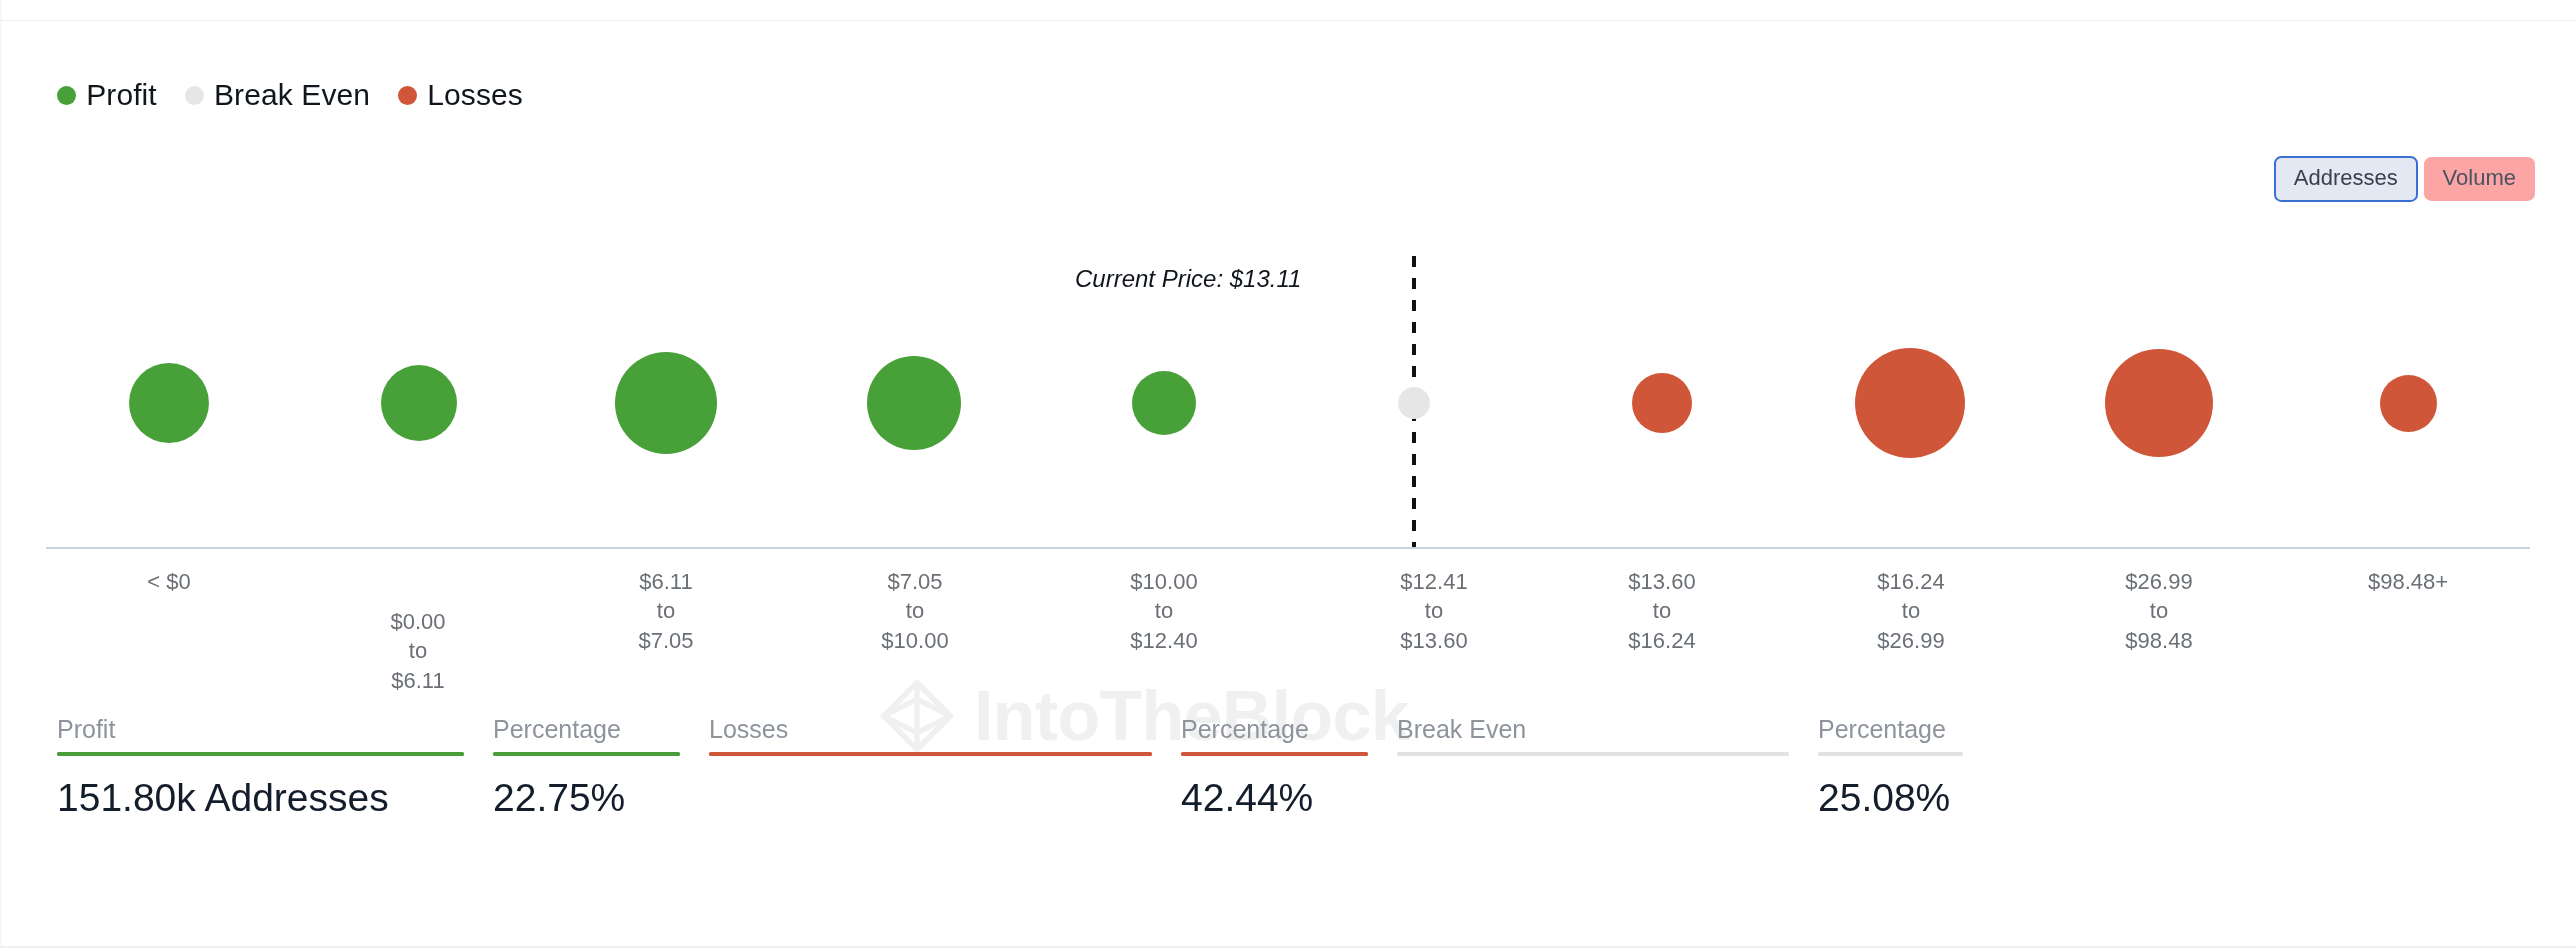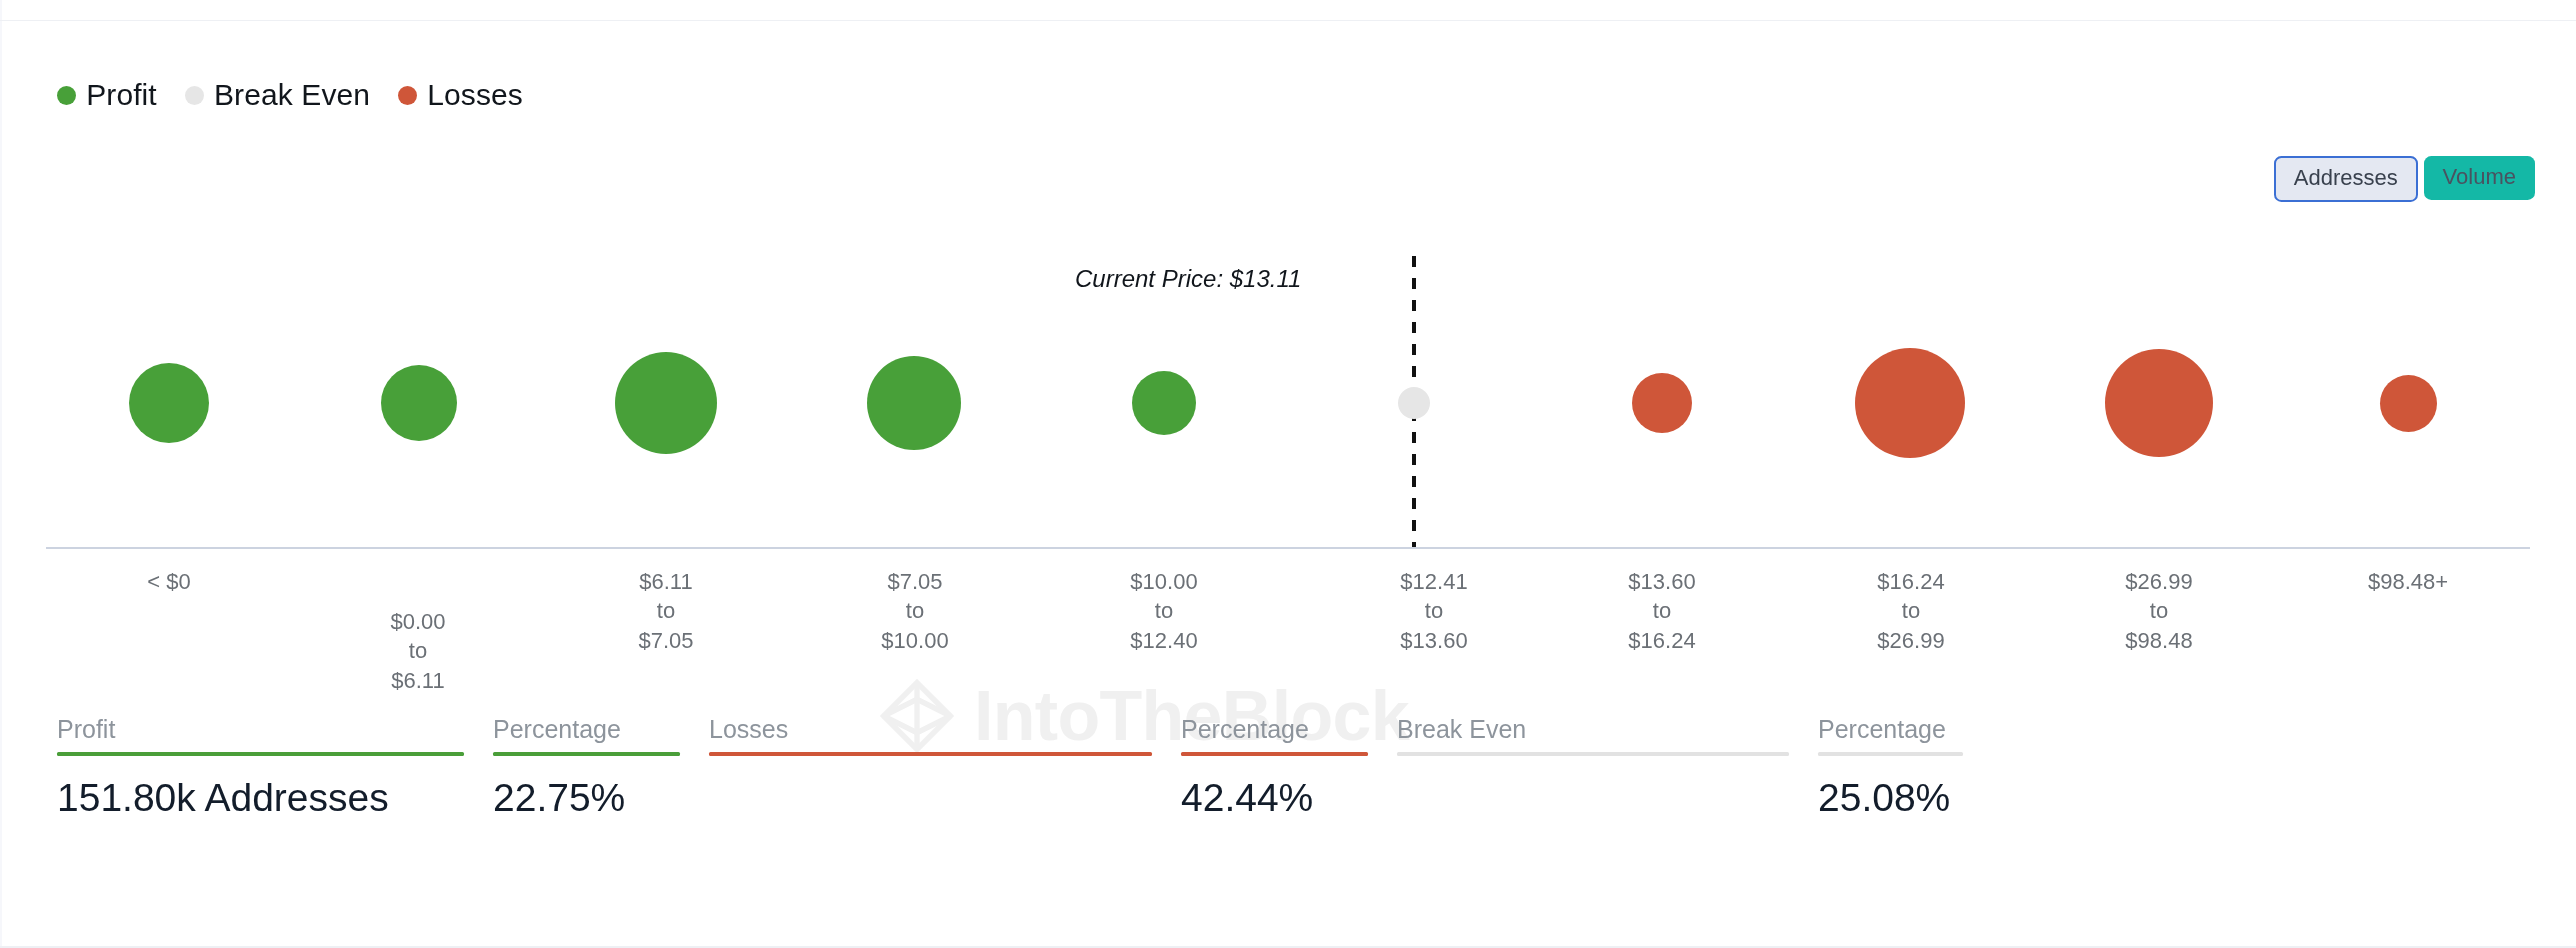--- a/index.html
+++ b/index.html
@@ -16,25 +16,25 @@
   .bottom-rule { position: absolute; left: 0; bottom: 1.5px; width: 2576px; height: 1.5px; background: #eef0f4; }
   .edge-left { position: absolute; left: 0; top: 0; width: 2.2px; height: 949px; background: #f6f7fb; }
 
   
   .legend { position: absolute; left: 57px; top: 78px; display: flex; align-items: center; gap: 0; }
   .legend-item { display: flex; align-items: center; margin-right: 28px; }
   .legend-dot { width: 19px; height: 19px; border-radius: 50%; margin-right: 10.2px; display: inline-block; }
   .legend-label { font-size: 30px; color: #11161c; letter-spacing: 0.1px; }
 
   
-  .toggle-group { position: absolute; right: 41px; top: 156px; display: flex; align-items: flex-start; }
+  .toggle-group { position: absolute; right: 41px; top: 156px; display: flex; align-items: center; }
   .toggle-btn {
     font-size: 22px; font-family: "Liberation Sans", sans-serif;
     padding: 9.4px 18px 11px 18px;
-    background: #14b8a6; color: #4a5260;
+    background: #fca5a5; color: #4a5260;
     border: 1.5px solid transparent; border-radius: 7.3px;
     cursor: pointer; line-height: 1; white-space: nowrap;
   }
   .toggle-btn.active {
     background: #e4e8f2; color: #39414e;
     border: 2.2px solid #3b6fd4; border-radius: 7.3px;
     z-index: 2; position: relative;
   }
   .toggle-btn.second { margin-left: 5.8px; }
 

